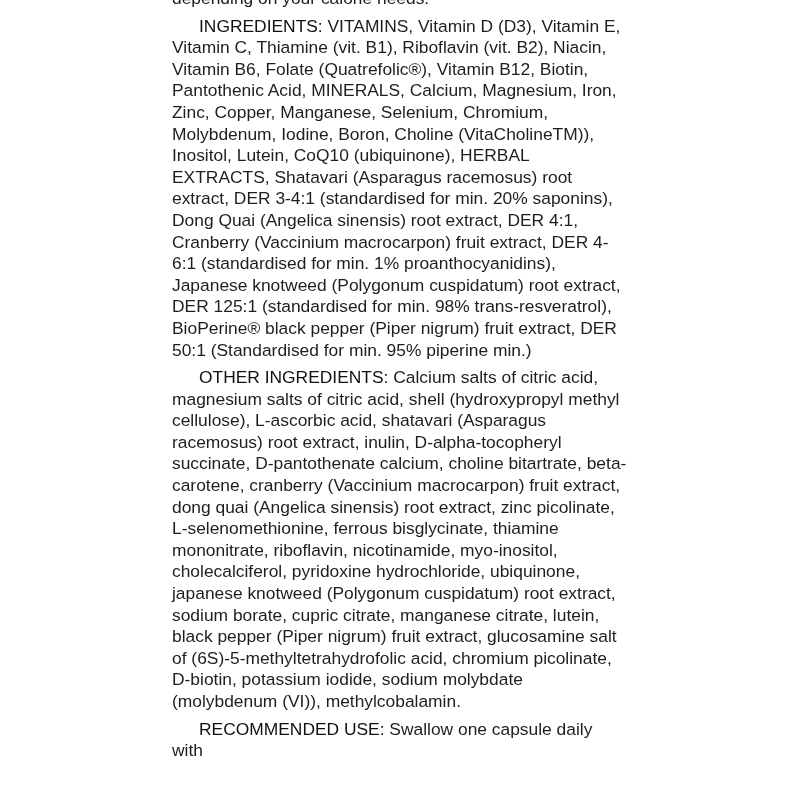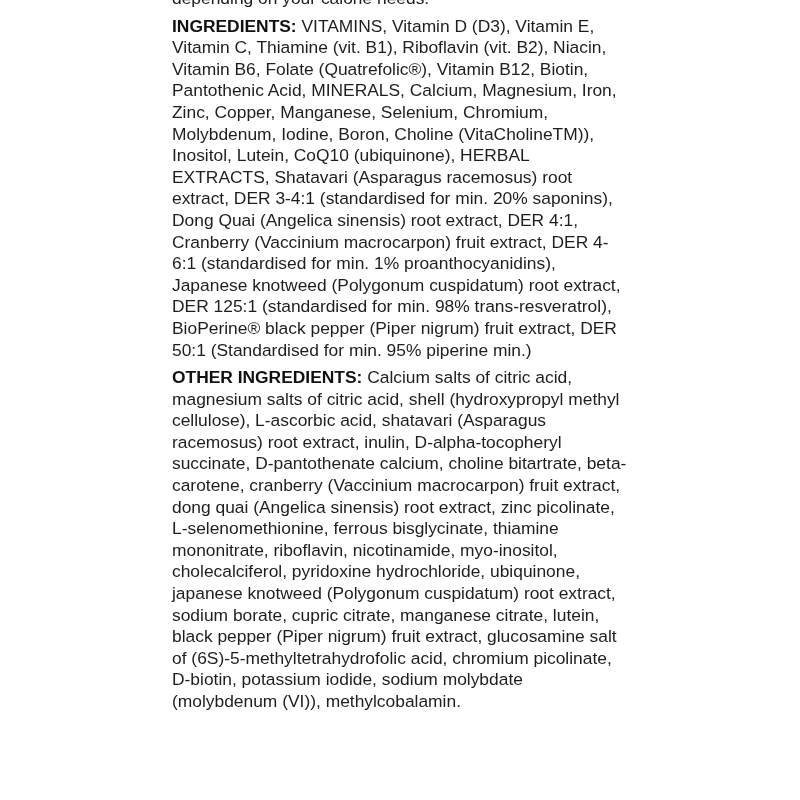--- a/index.html
+++ b/index.html
@@ -17,30 +17,32 @@
     width: 455px;
     font-family: "Liberation Sans", sans-serif;
     font-size: 17.4px;
     line-height: 21.6px;
     color: #1e1e1e;
   }
   .page p {
     margin: 0 0 6px 0;
   }
   .label {
-    font-weight: bold;
+    font-weight: normal;
     color: #111111;
+    margin-left: 27px;
   }
   .cut-top {
     color: #1e1e1e;
   }
 </style>
 </head>
 <body>
 
 <div class="page">
   <p class="cut-top">depending on your calorie needs.</p>
 
   <p><span class="label">INGREDIENTS:</span><span> VITAMINS, Vitamin D (D3), Vitamin E, Vitamin C, Thiamine (vit. B1), Riboflavin (vit. B2), Niacin, Vitamin B6, Folate (Quatrefolic®), Vitamin B12, Biotin, Pantothenic Acid, MINERALS, Calcium, Magnesium, Iron, Zinc, Copper, Manganese, Selenium, Chromium, Molybdenum, Iodine, Boron, Choline (VitaCholineTM)), Inositol, Lutein, CoQ10 (ubiquinone), HERBAL EXTRACTS, Shatavari (Asparagus racemosus) root extract, DER 3-4:1 (standardised for min. 20% saponins), Dong Quai (Angelica sinensis) root extract, DER 4:1, Cranberry (Vaccinium macrocarpon) fruit extract, DER 4-6:1 (standardised for min. 1% proanthocyanidins), Japanese knotweed (Polygonum cuspidatum) root extract, DER 125:1 (standardised for min. 98% trans-resveratrol), BioPerine® black pepper (Piper nigrum) fruit extract, DER 50:1 (Standardised for min. 95% piperine min.)</span></p>
 
   <p><span class="label">OTHER INGREDIENTS:</span><span> Calcium salts of citric acid, magnesium salts of citric acid, shell (hydroxypropyl methyl cellulose), L-ascorbic acid, shatavari (Asparagus racemosus) root extract, inulin, D-alpha-tocopheryl succinate, D-pantothenate calcium, choline bitartrate, beta-carotene, cranberry (Vaccinium macrocarpon) fruit extract, dong quai (Angelica sinensis) root extract, zinc picolinate, L-selenomethionine, ferrous bisglycinate, thiamine mononitrate, riboflavin, nicotinamide, myo-inositol, cholecalciferol, pyridoxine hydrochloride, ubiquinone, japanese knotweed (Polygonum cuspidatum) root extract, sodium borate, cupric citrate, manganese citrate, lutein, black pepper (Piper nigrum) fruit extract, glucosamine salt of (6S)-5-methyltetrahydrofolic acid, chromium picolinate, D-biotin, potassium iodide, sodium molybdate (molybdenum (VI)), methylcobalamin.</span></p>
 
+  <p><span class="label">RECOMMENDED USE:</span><span> Swallow one capsule daily with</span></p>
 </div>
 
 </body></html>

